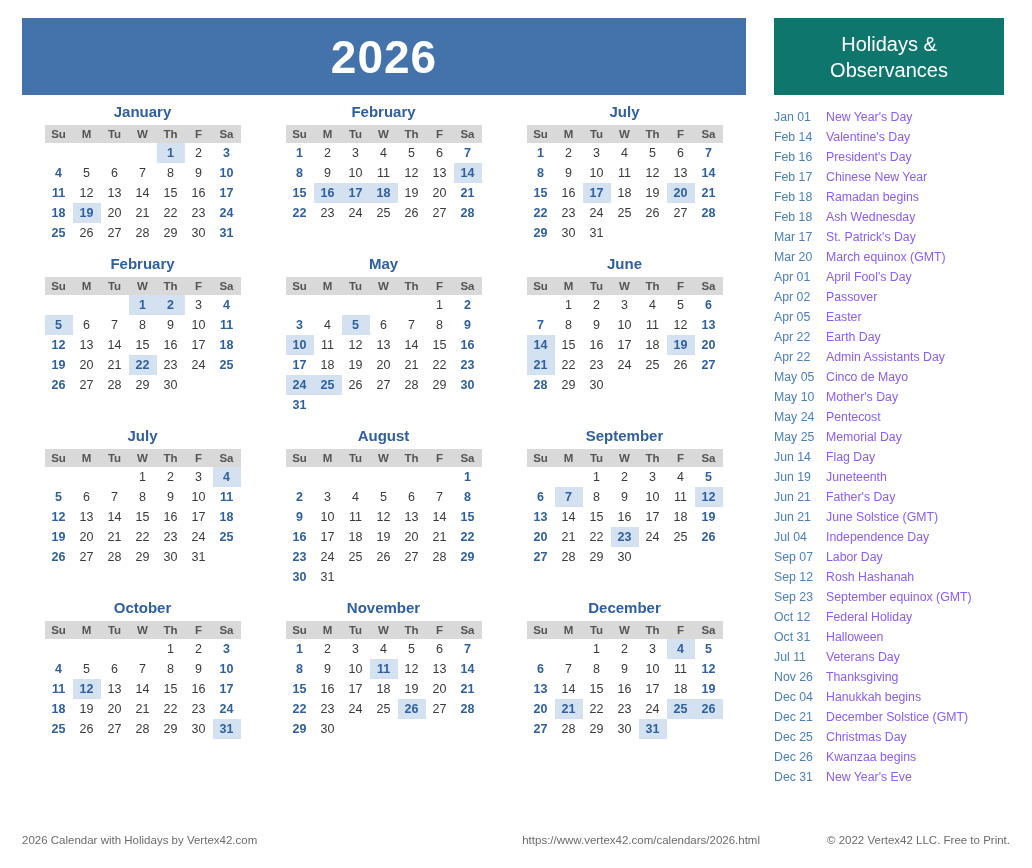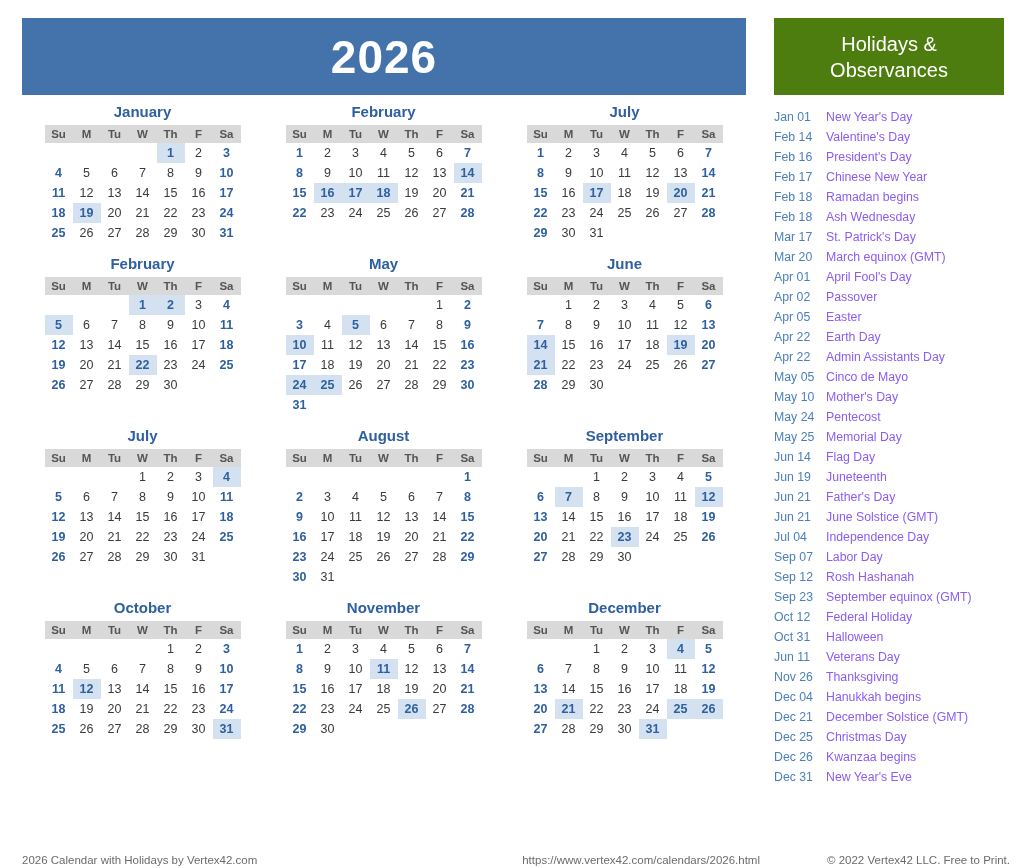--- a/index.html
+++ b/index.html
@@ -34,21 +34,21 @@
     display: flex;
     align-items: center;
     justify-content: center;
     font-size: 46px;
     font-weight: bold;
     letter-spacing: 1px;
   }
   .holiday-banner {
     width: 230px;
     height: 77px;
-    background: #4d7c0f;
+    background: #0f766e;
     color: #ffffff;
     display: flex;
     flex-direction: column;
     align-items: center;
     justify-content: center;
     font-size: 20px;
     line-height: 26px;
     text-align: center;
   }
   .body-row {
@@ -130,21 +130,21 @@
     color: #4a7fba;
     flex: 0 0 52px;
   }
   .holiday-name {
     color: #8b5cf6;
   }
   .footer {
     position: absolute;
     left: 22px;
     right: 22px;
-    bottom: 2px;
+    bottom: 22px;
     display: flex;
     font-size: 11.5px;
     color: #6b6b6b;
   }
   .footer-left { width: 340px; text-align: left; }
   .footer-center { flex: 1; text-align: right; }
   .footer-right { width: 250px; text-align: right; }
 </style>
 </head>
 <body>
@@ -1036,21 +1036,21 @@
           </div>
           <div class="holiday-item">
             <div class="holiday-date">Oct 12</div>
             <div class="holiday-name">Federal Holiday</div>
           </div>
           <div class="holiday-item">
             <div class="holiday-date">Oct 31</div>
             <div class="holiday-name">Halloween</div>
           </div>
           <div class="holiday-item">
-            <div class="holiday-date">Jun 11</div>
+            <div class="holiday-date">Jul 11</div>
             <div class="holiday-name">Veterans Day</div>
           </div>
           <div class="holiday-item">
             <div class="holiday-date">Nov 26</div>
             <div class="holiday-name">Thanksgiving</div>
           </div>
           <div class="holiday-item">
             <div class="holiday-date">Dec 04</div>
             <div class="holiday-name">Hanukkah begins</div>
           </div>

